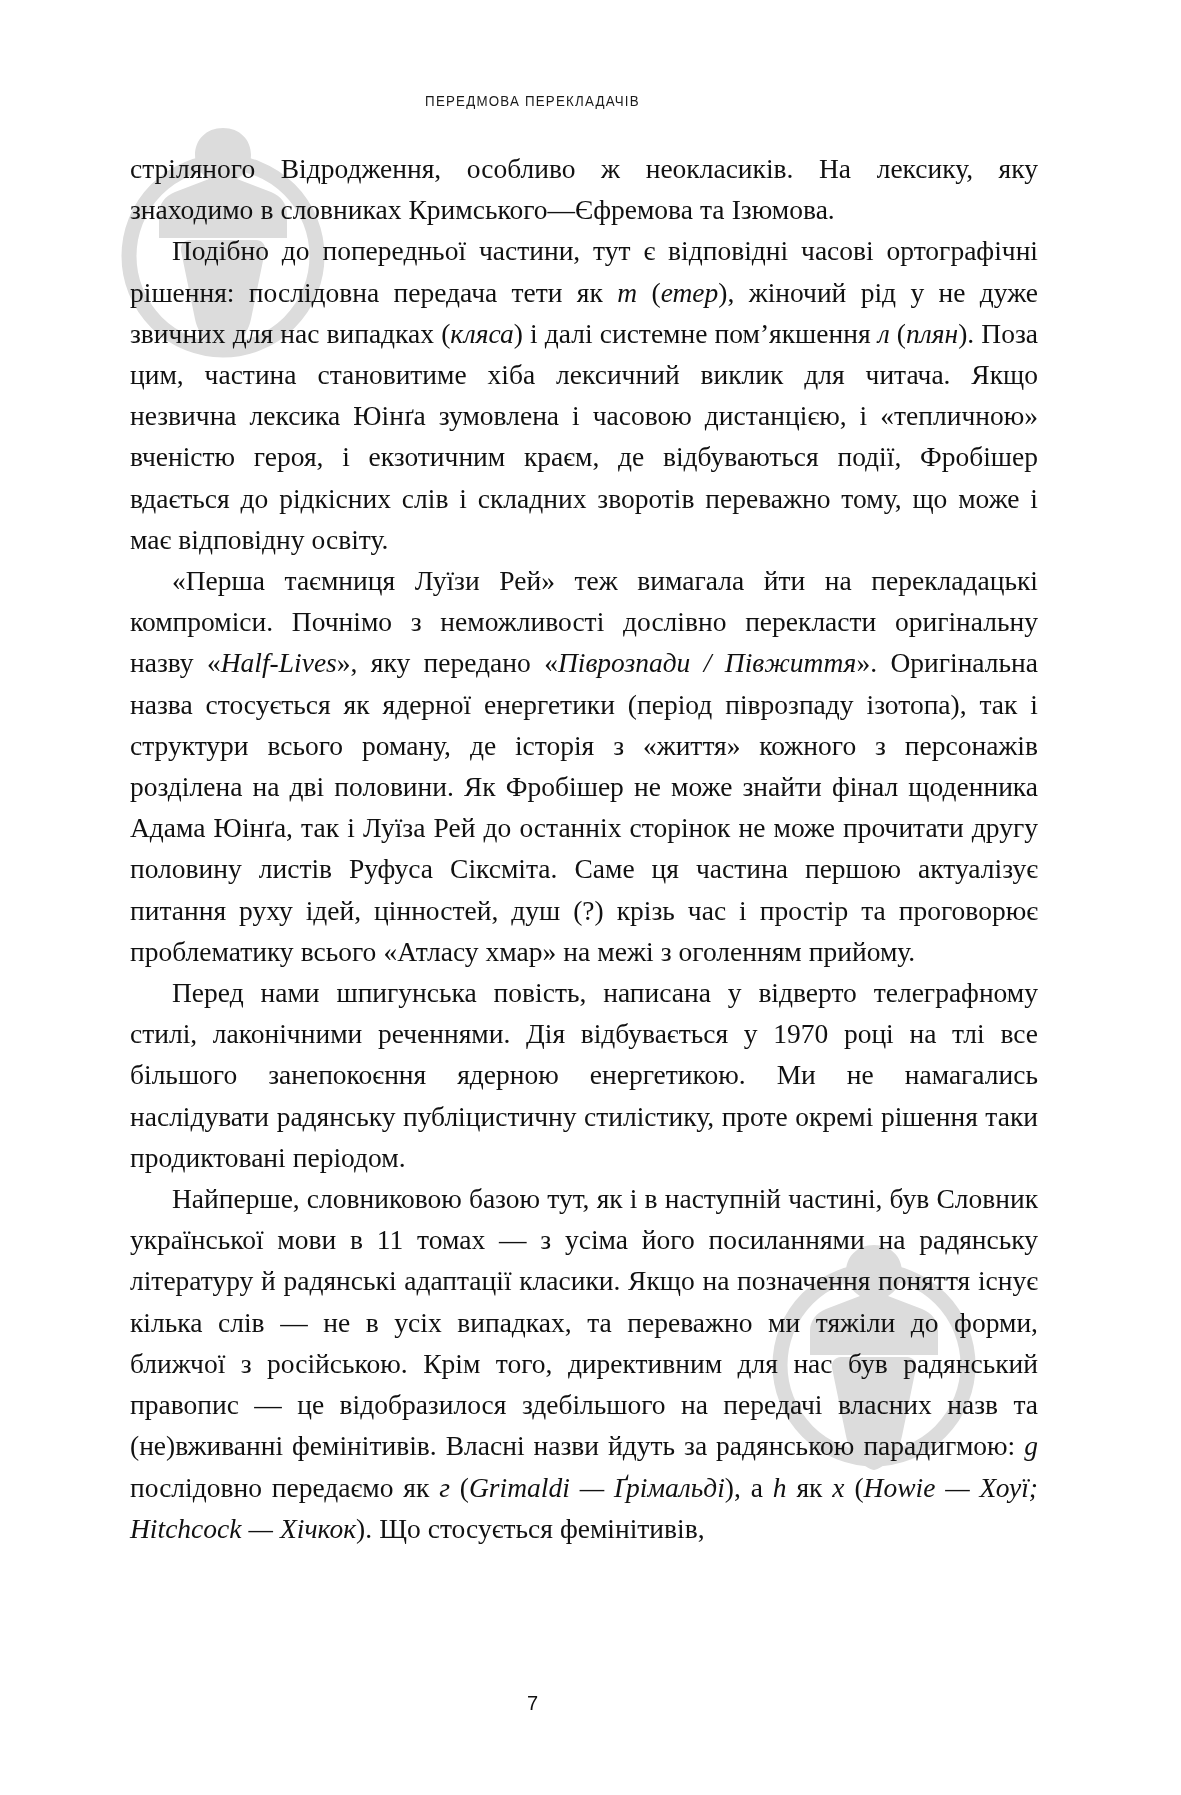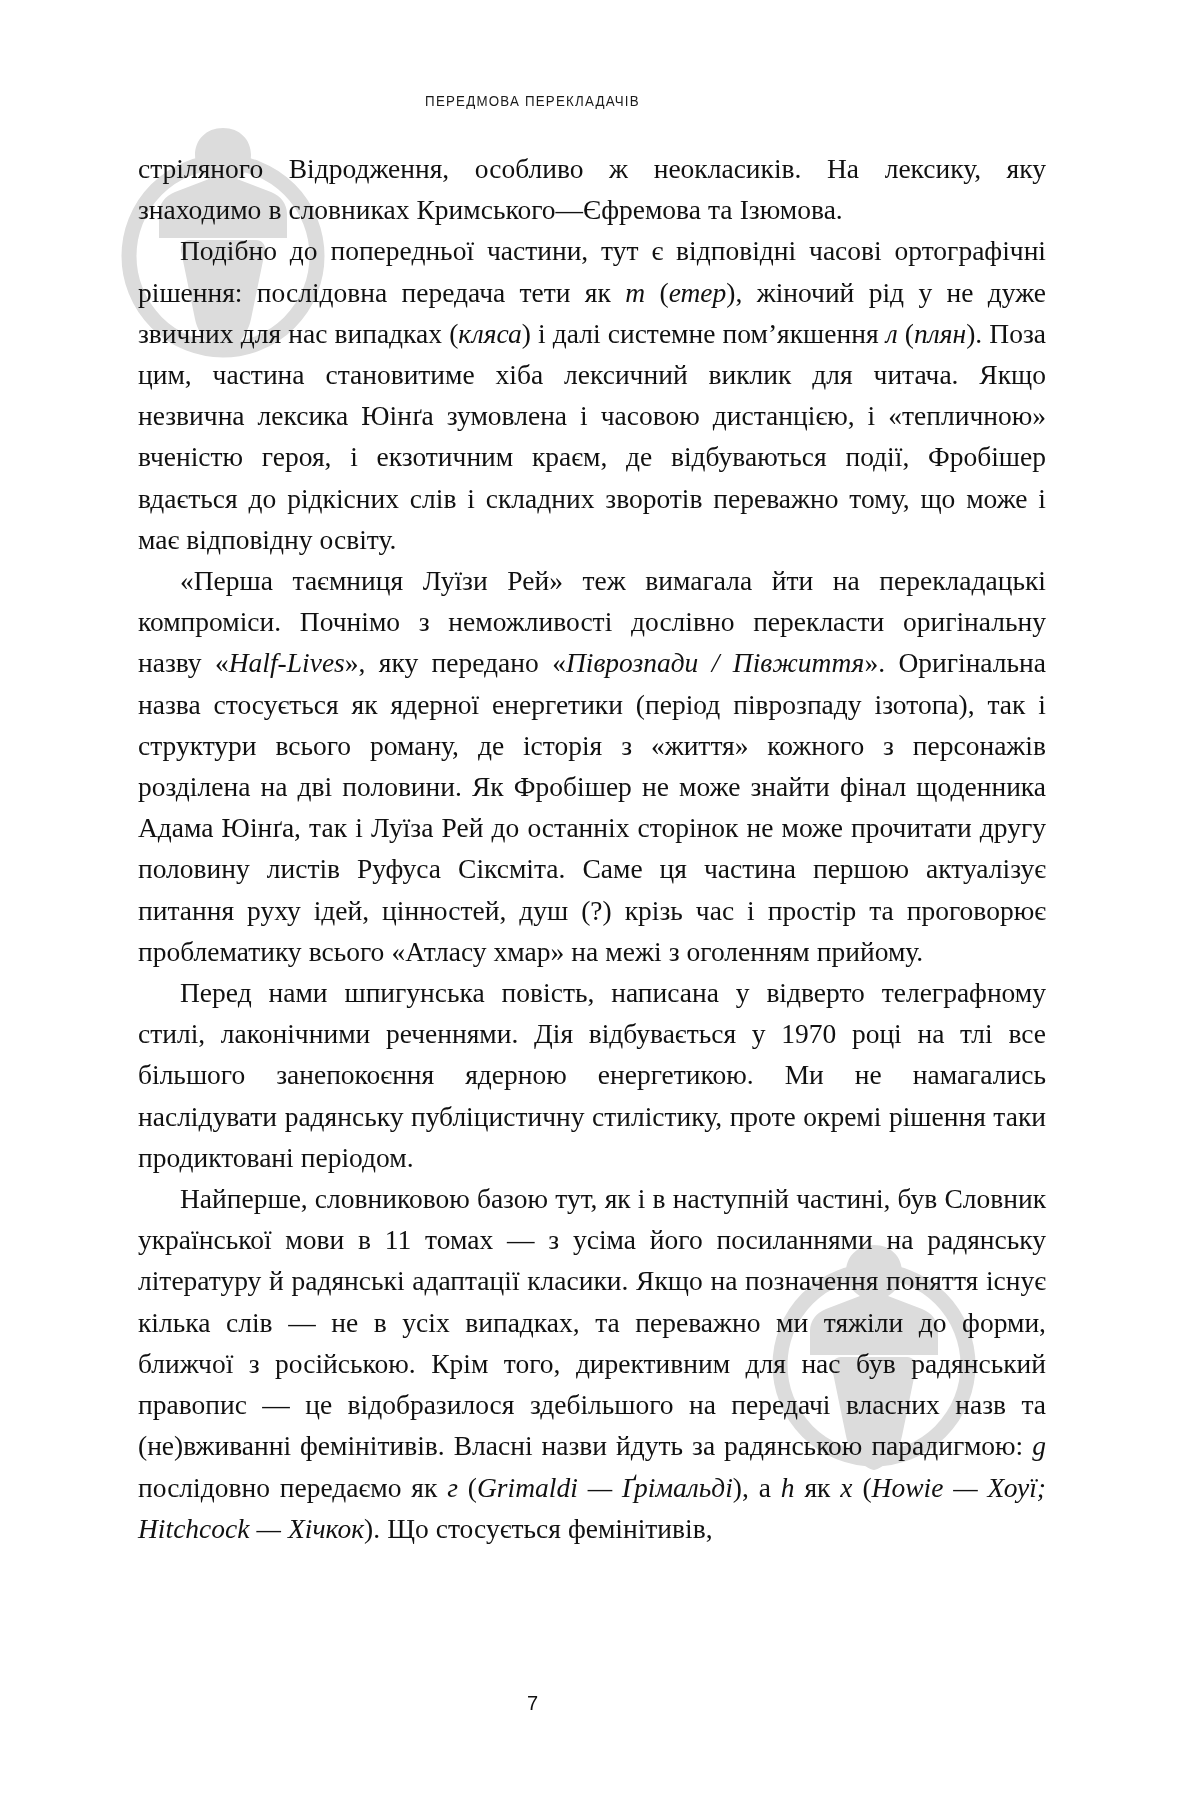--- a/index.html
+++ b/index.html
@@ -47,21 +47,21 @@
     font-size: 15.5px;
     letter-spacing: 1.4px;
     color: #1a1a1a;
     font-weight: 400;
     transform: scaleX(0.86);
   }
 
   
   .textblock {
     position: absolute;
-    left: 138px;
+    left: 130px;
     top: 148px;
     width: 908px;
   }
   p.para {
     margin: 0;
     font-size: 27.5px;
     line-height: 41.2px;
     text-align: justify;
     text-indent: 0;
     hyphens: manual;

